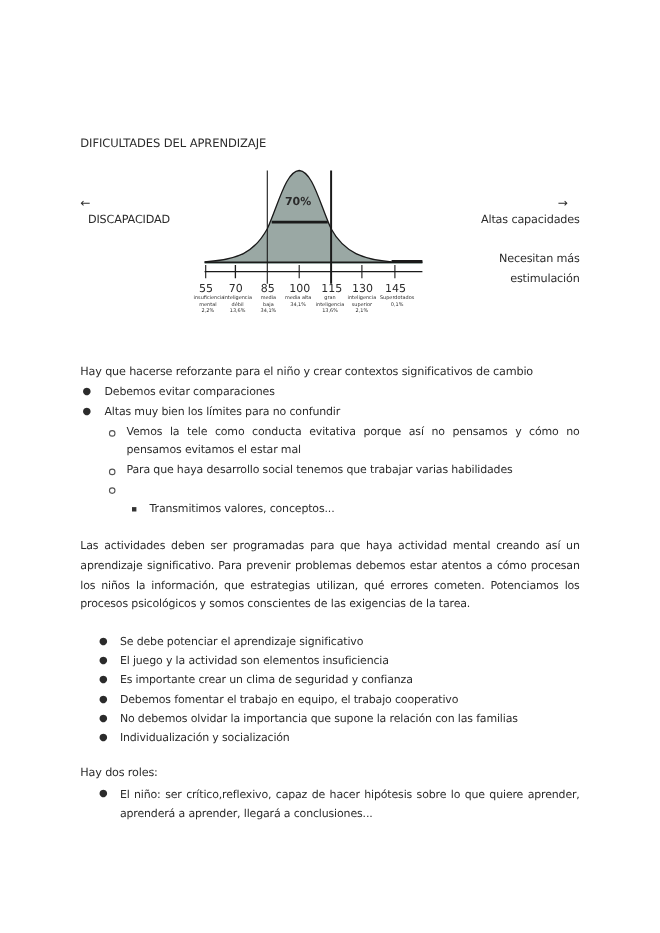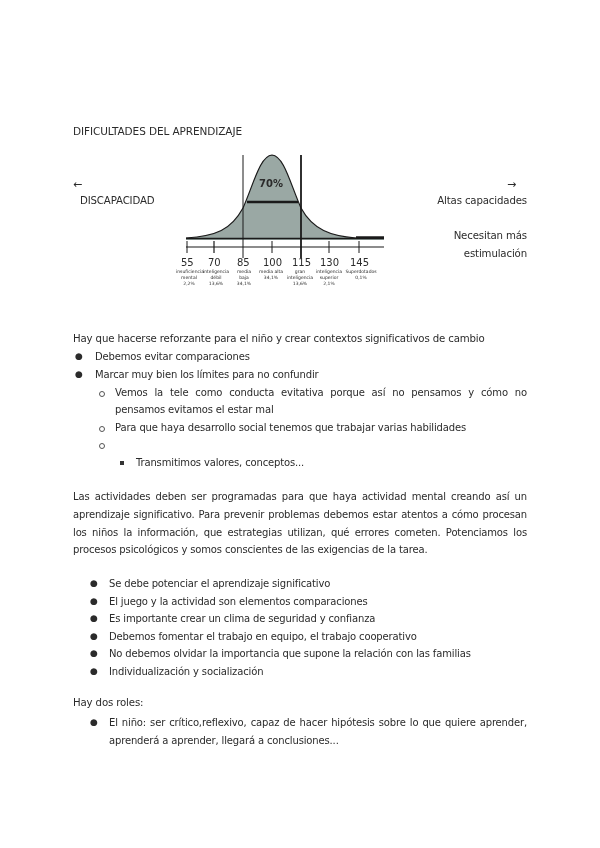--- a/index.html
+++ b/index.html
@@ -84,40 +84,40 @@
     <div class="abs" style="left:168px; top:121px; width:34px; font-size:4.5px; line-height:6px; text-align:center; white-space:normal;">
       <span>Superdotados</span><br><span>0,1%</span>
     </div>
   </div>
 
   <div class="abs txt" style="left:73px; top:333px;">Hay que hacerse reforzante para el niño y crear contextos significativos de cambio</div>
 
   <div class="bullet" style="left:75px; top:351px;">●</div>
   <div class="li" style="left:95px; top:348px;">Debemos evitar comparaciones</div>
   <div class="bullet" style="left:75px; top:369px;">●</div>
-  <div class="li" style="left:95px; top:366px;">Marcar muy bien los límites para no confundir</div>
+  <div class="li" style="left:95px; top:366px;">Altas muy bien los límites para no confundir</div>
 
   <div class="sub-bullet" style="left:99px; top:391px;"></div>
   <div class="li" style="left:115px; top:401px;">pensamos evitamos el estar mal</div>
   <div class="li" style="left:115px; top:384px; width:412px; text-align:justify; text-align-last:justify;">Vemos la tele como conducta evitativa porque así no pensamos y cómo no</div>
   <div class="sub-bullet" style="left:99px; top:426px;"></div>
   <div class="li" style="left:115px; top:419px;">Para que haya desarrollo social tenemos que trabajar varias habilidades</div>
   <div class="sub-bullet" style="left:99px; top:443px;"></div>
   <div class="sq-bullet" style="left:120px; top:461px;"></div>
   <div class="li" style="left:136px; top:454px;">Transmitimos valores, conceptos...</div>
 
   <div class="li" style="left:73px; top:488px; width:454px; text-align:justify; text-align-last:justify;">Las actividades deben ser programadas para que haya actividad mental creando así un</div>
   <div class="li" style="left:73px; top:506px; width:454px; text-align:justify; text-align-last:justify;">aprendizaje significativo. Para prevenir problemas debemos estar atentos a cómo procesan</div>
   <div class="li" style="left:73px; top:524px; width:454px; text-align:justify; text-align-last:justify;">los niños la información, que estrategias utilizan, qué errores cometen. Potenciamos los</div>
   <div class="li" style="left:73px; top:541px;">procesos psicológicos y somos conscientes de las exigencias de la tarea.</div>
 
   <div class="bullet" style="left:90px; top:578px;">●</div>
   <div class="li" style="left:109px; top:575px;">Se debe potenciar el aprendizaje significativo</div>
   <div class="bullet" style="left:90px; top:596px;">●</div>
-  <div class="li" style="left:109px; top:593px;">El juego y la actividad son elementos comparaciones</div>
+  <div class="li" style="left:109px; top:593px;">El juego y la actividad son elementos insuficiencia</div>
   <div class="bullet" style="left:90px; top:613px;">●</div>
   <div class="li" style="left:109px; top:610px;">Es importante crear un clima de seguridad y confianza</div>
   <div class="bullet" style="left:90px; top:631px;">●</div>
   <div class="li" style="left:109px; top:628px;">Debemos fomentar el trabajo en equipo, el trabajo cooperativo</div>
   <div class="bullet" style="left:90px; top:648px;">●</div>
   <div class="li" style="left:109px; top:645px;">No debemos olvidar la importancia que supone la relación con las familias</div>
   <div class="bullet" style="left:90px; top:666px;">●</div>
   <div class="li" style="left:109px; top:663px;">Individualización y socialización</div>
 
   <div class="abs txt" style="left:73px; top:697px;">Hay dos roles:</div>

